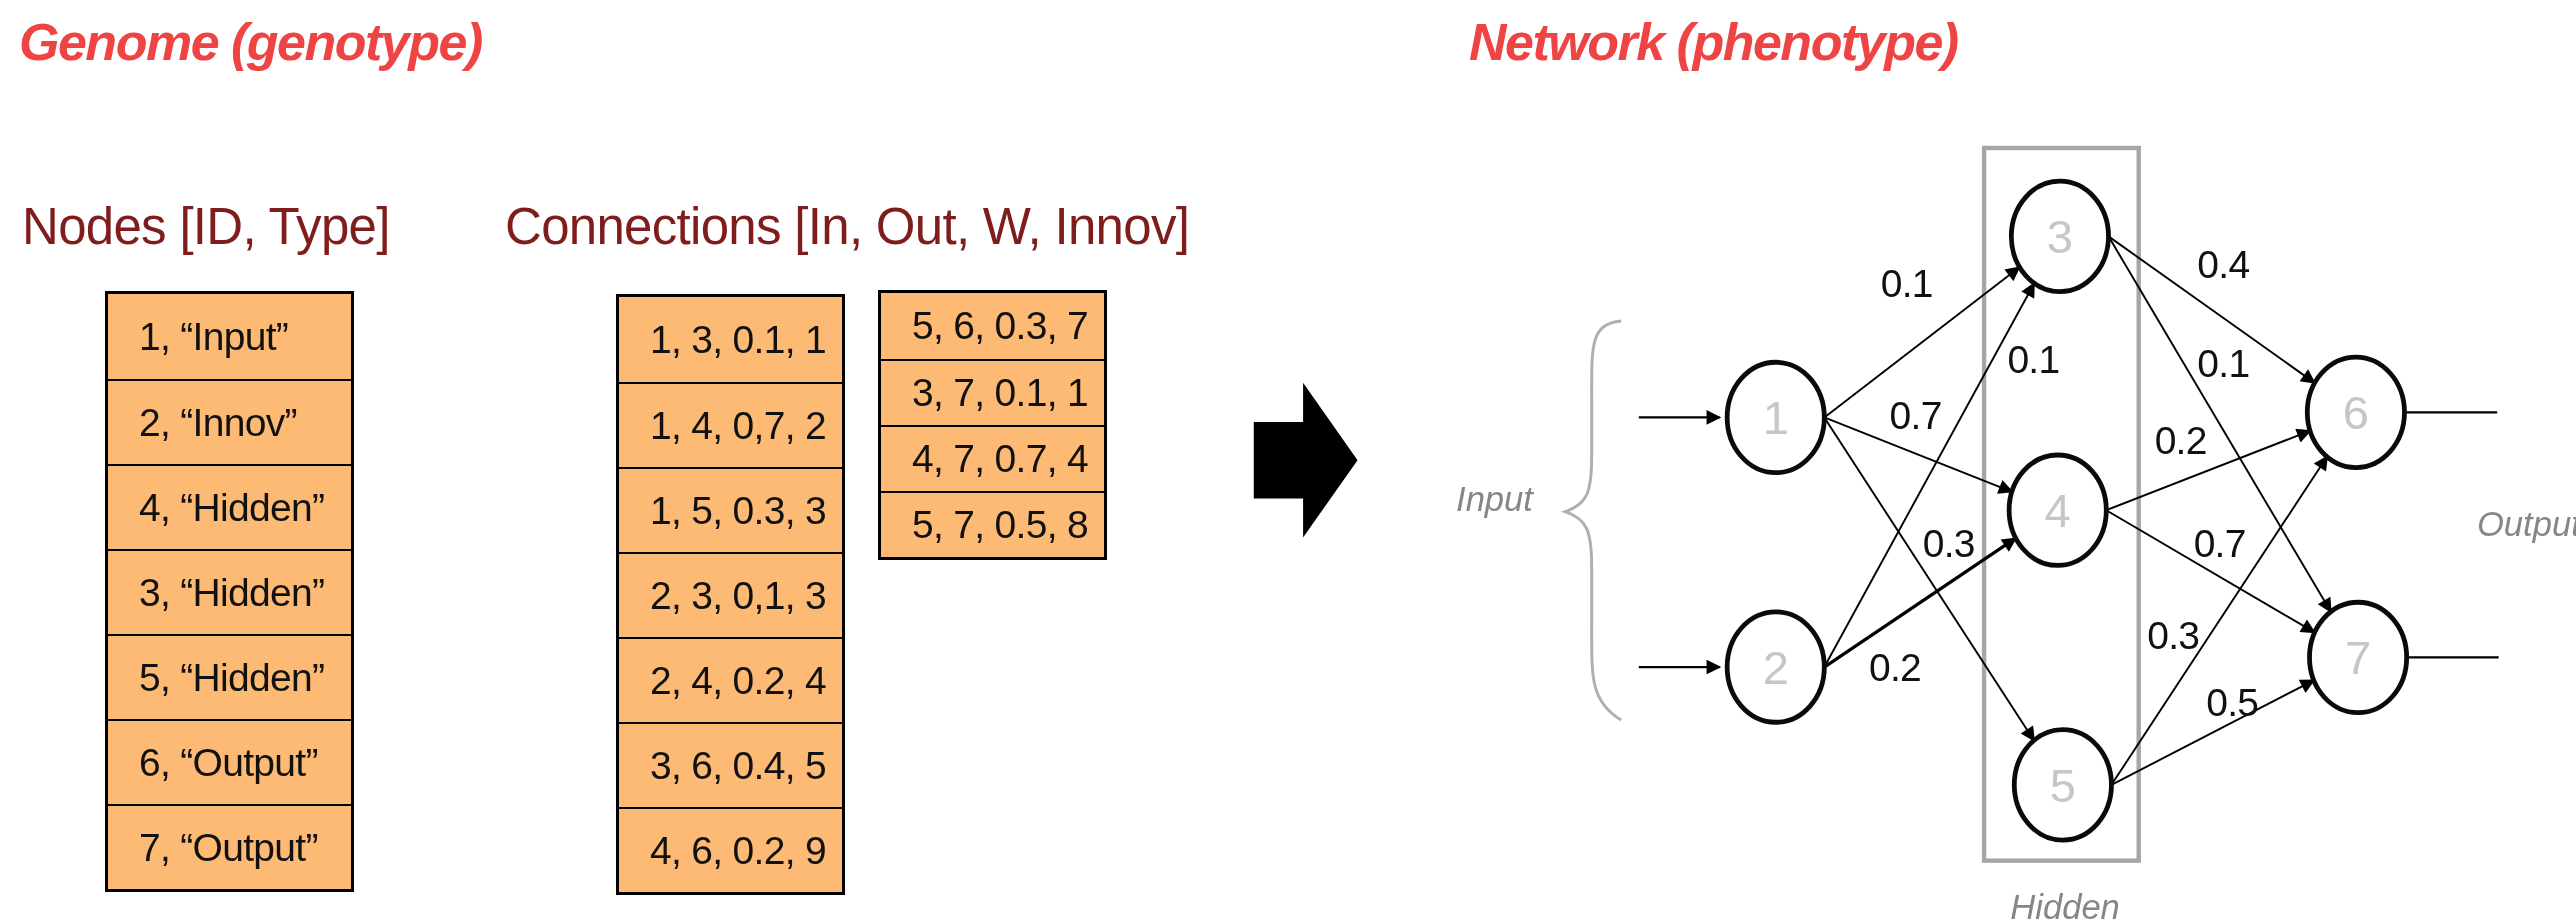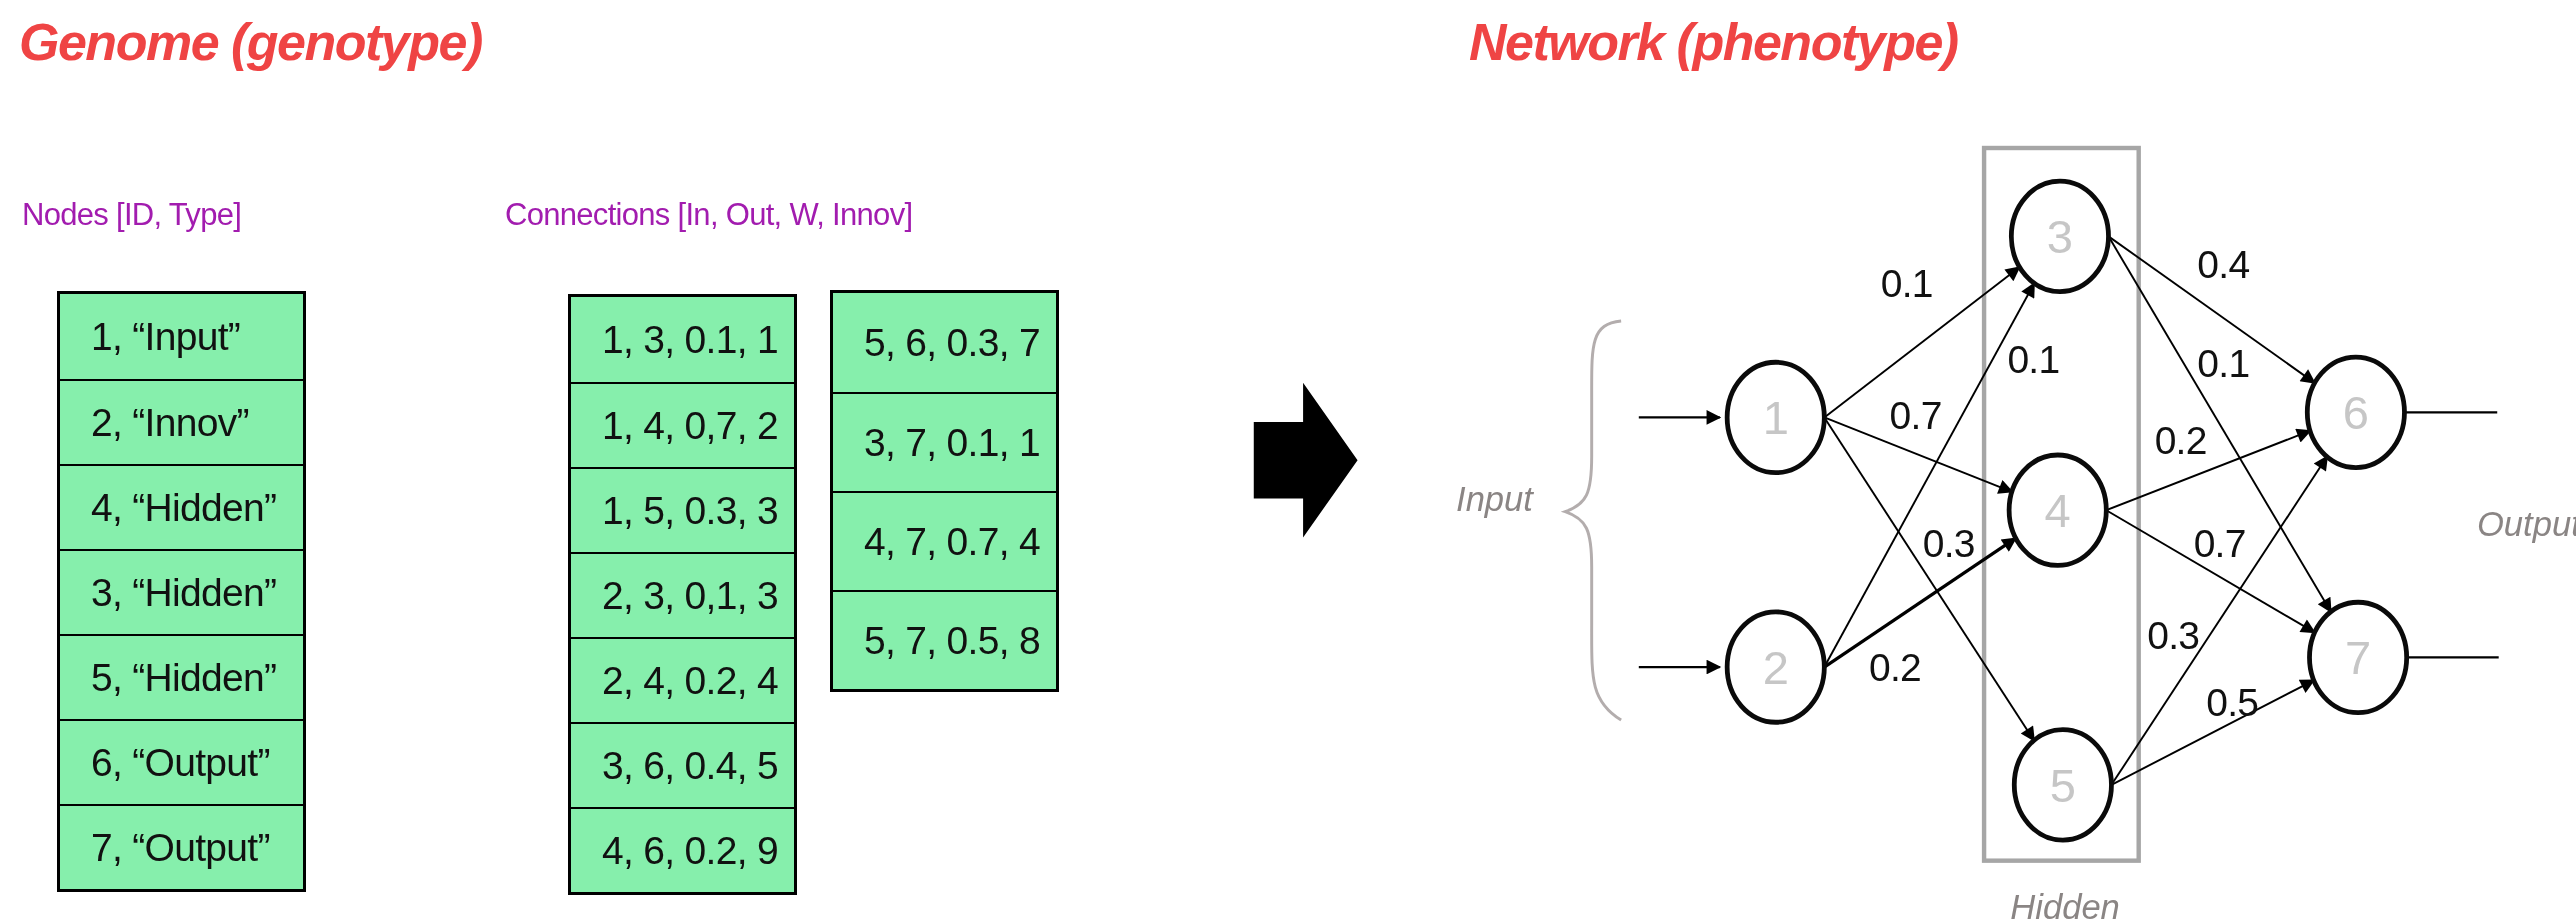--- a/index.html
+++ b/index.html
@@ -17,49 +17,50 @@
     font-weight:700;
     font-size:52px;
     letter-spacing:-1.5px;
     color:#ef4444;
     white-space:nowrap;
   }
   .genome-title{left:19px;top:11.8px;}
   .network-title{left:1469px;top:11.8px;}
   .tbl-header{
     position:absolute;
-    font-size:31px;
+    font-size:51px;
     letter-spacing:-0.7px;
-    color:#a21caf;
+    color:#7f1d1d;
     white-space:nowrap;
   }
   .nodes-header{left:22px;top:197px;}
   .conn-header{left:505px;top:197px;}
   .gene-table{
     position:absolute;
     border:3.7px solid #000;
-    background:#86efac;
+    background:#fdba74;
     box-sizing:border-box;
+    margin-left:48px;
   }
   .gene-table .cell{
     box-sizing:border-box;
     height:85px;
     display:flex;
     align-items:center;
     padding-left:31px;
     font-size:39px;
     letter-spacing:-0.7px;
     border-top:2.9px solid #000;
     white-space:nowrap;
   }
   .gene-table .cell:first-child{border-top:none;}
   .nodes-table{left:57px;top:291px;width:249px;}
   .conn-col1{left:568px;top:294px;width:229px;}
   .conn-col2{left:830px;top:290px;width:229px;}
-  .conn-col2 .cell{height:99px;}
+  .conn-col2 .cell{height:66px;}
   svg.net{position:absolute;left:0;top:0;}
   .edge{stroke:#000;stroke-width:2.6px;fill:none;}
   .edge.bold{stroke-width:4.4px;}
   .io-line{stroke:#000;stroke-width:3px;}
   .node-ellipse{fill:#ffffff;stroke:#0a0a0a;stroke-width:6.5px;}
   .node-num{
     font-family:"Liberation Sans", sans-serif;
     font-size:64px;
     fill:#c6c6c6;
     text-anchor:middle;

